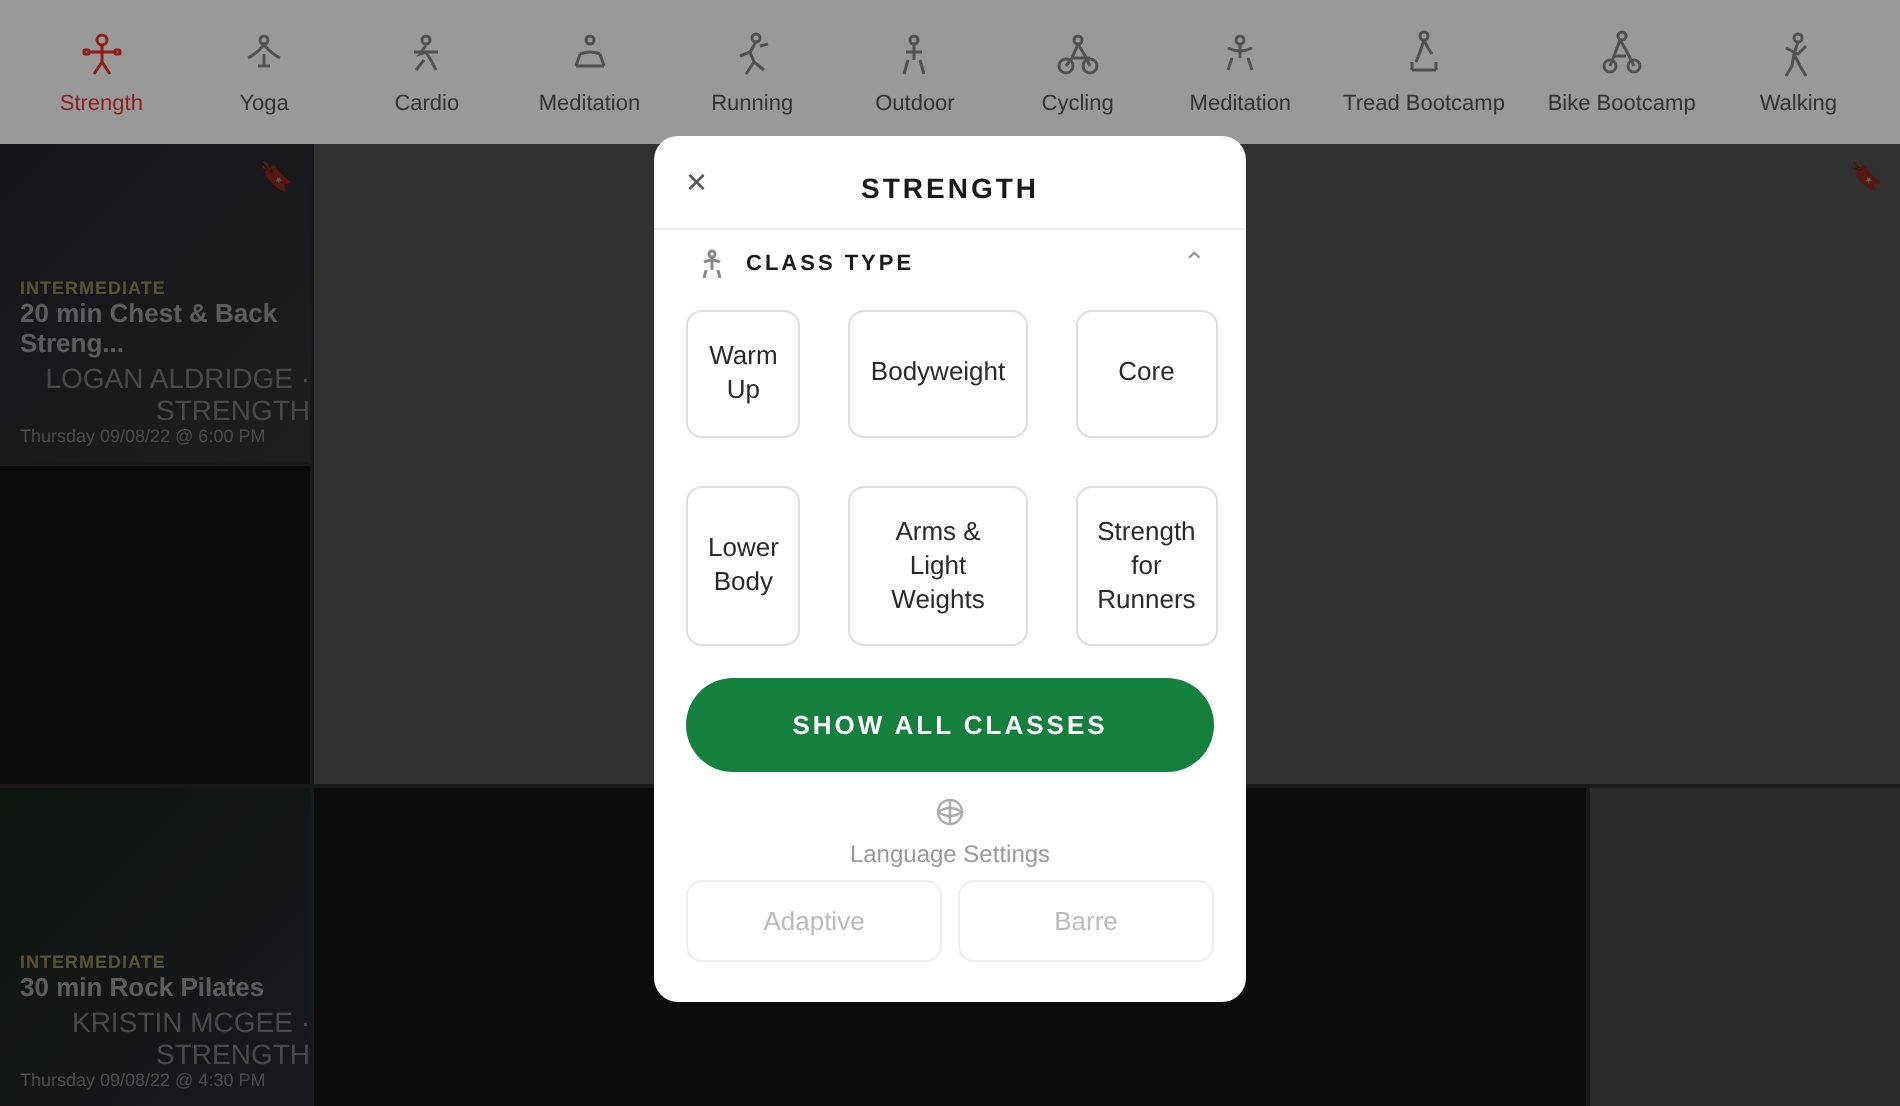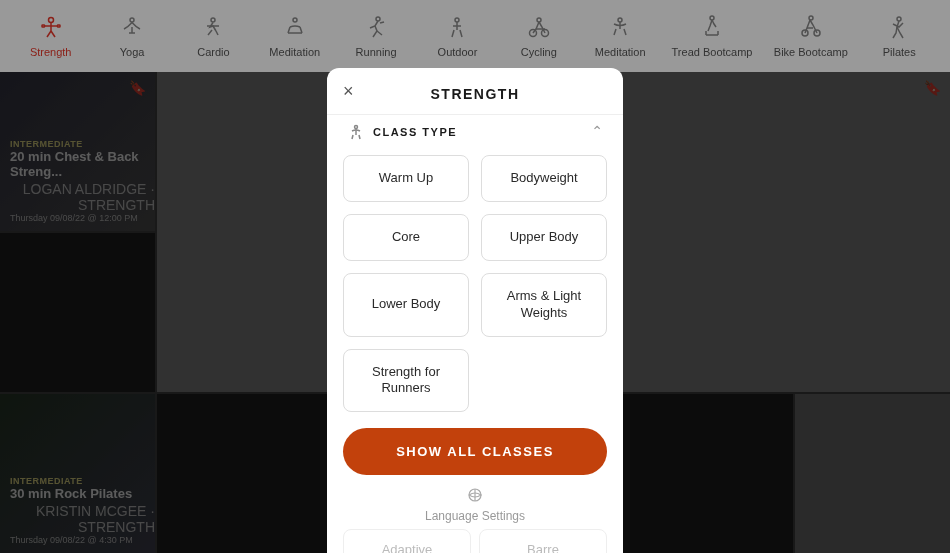--- a/index.html
+++ b/index.html
@@ -173,42 +173,42 @@
       color: #1a1a1a;
     }
     .section-chevron {
       color: #999;
       font-size: 14px;
     }
 
     
     .class-grid {
       display: grid;
-      grid-template-columns: 1fr 1fr;
-      gap: 12px;
+      grid-template-columns: 1fr 1fr 1fr 1fr;
+      gap: 24px;
       padding: 4px 16px 12px;
     }
     .class-btn {
       border: 1.5px solid #ddd;
       border-radius: 8px;
       padding: 14px 10px;
       text-align: center;
       font-size: 13px;
       font-weight: 500;
       color: #2a2a2a;
       cursor: pointer;
       background: #fff;
       line-height: 1.3;
     }
 
     
     .show-all-btn {
       display: block;
       margin: 4px 16px 8px;
-      background: #c2410c;
+      background: #15803d;
       color: #fff;
       border: none;
       border-radius: 30px;
       padding: 16px;
       text-align: center;
       font-size: 13px;
       font-weight: 700;
       letter-spacing: 1.5px;
       cursor: pointer;
       width: calc(100% - 32px);
@@ -410,31 +410,31 @@
   <div class="nav-item">
     <div class="nav-icon">
       <svg class="nav-icon-svg" viewBox="0 0 28 28">
         <circle cx="14" cy="6" r="2"></circle>
         <path d="M14 8 L12 14"></path>
         <path d="M8 11 L14 14 L18 10"></path>
         <path d="M12 14 L11 20 L8 25"></path>
         <path d="M12 14 L15 20 L18 25"></path>
       </svg>
     </div>
-    <span class="nav-label">Pilates</span>
+    <span class="nav-label">Walking</span>
   </div>
 </nav>
 
 <div class="bg-content">
   <div class="bg-card" style="background: linear-gradient(135deg, #3a3a4a, #555);">
     <div class="bg-card-info">
       <div class="bg-card-badge">INTERMEDIATE</div>
       <div class="bg-card-title">20 min Chest &amp; Back Streng...</div>
       <div class="bg-card-sub">LOGAN ALDRIDGE · STRENGTH</div>
-      <div class="bg-card-date">Thursday 09/08/22 @ 12:00 PM</div>
+      <div class="bg-card-date">Thursday 09/08/22 @ 6:00 PM</div>
     </div>
     <span class="bookmark">🔖</span>
   </div>
   <div class="bg-card" style="background: #888; grid-column: span 2; grid-row: span 2;">
     <span class="bookmark" style="color:#fff;">🔖</span>
   </div>
   <div class="bg-card bg-card-dark"></div>
   <div class="bg-card" style="background: linear-gradient(135deg, #2a3a2a, #445);">
     <div class="bg-card-info">
       <div class="bg-card-badge">INTERMEDIATE</div>

